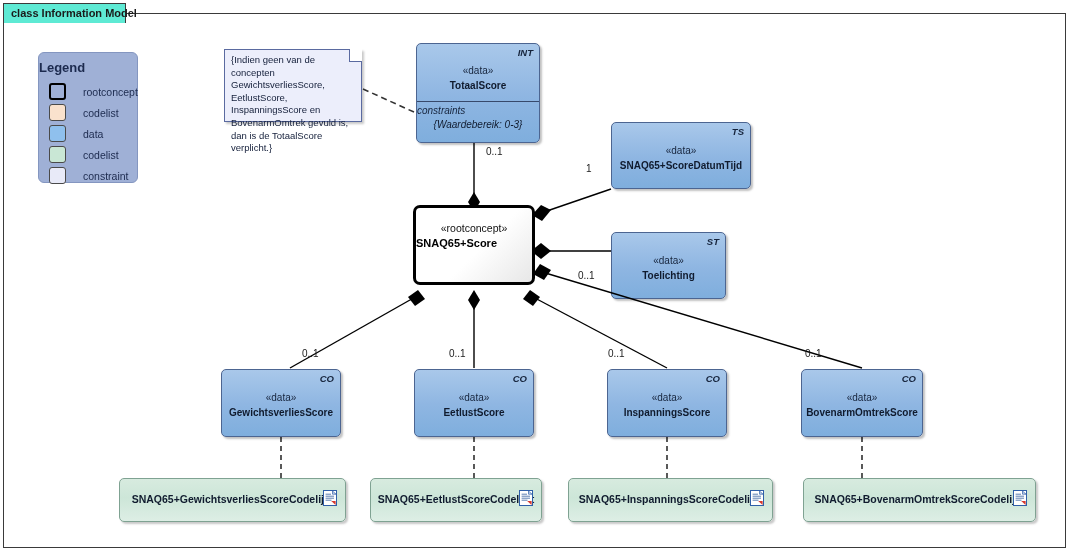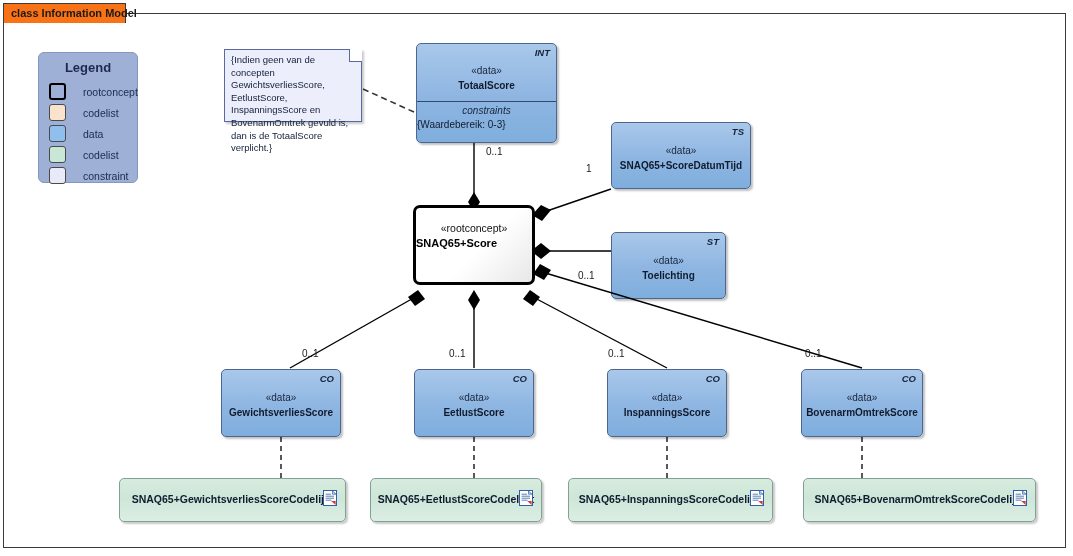--- a/index.html
+++ b/index.html
@@ -16,21 +16,21 @@
     width:1063px;height:535px;
     border:1px solid #3a3a3a;
     box-sizing:border-box;
     background:#ffffff;
   }
   .title-tab{
     position:absolute;left:3px;top:3px;
     height:20px;width:123px;
     border:1px solid #3a3a3a;
     border-bottom:none;
-    background:#f97316;
+    background:#5eead4;
     box-sizing:border-box;
     z-index:6;
   }
   .title-tab .tab-label{
     position:absolute;left:7px;top:3px;
     font-size:11px;font-weight:bold;color:#1a1a1a;
     white-space:nowrap;
   }
   .title-tab .tab-slant{
     position:absolute;right:-11px;top:-1px;
@@ -54,21 +54,20 @@
   .legend{
     position:absolute;left:38px;top:52px;
     width:100px;height:131px;
     background:#9fb0d6;
     border:1px solid #8496c0;
     border-radius:6px;
     box-sizing:border-box;
   }
   .legend-title{
     position:absolute;left:0;top:7px;width:100%;
-    text-align:center;
     font-size:13px;font-weight:bold;color:#1c2a4e;
   }
   .legend-row{
     position:absolute;left:10px;
     display:flex;align-items:center;
   }
   .legend-swatch{
     width:17px;height:17px;
     border:1px solid #4a4a4a;
     border-radius:3px;
@@ -121,26 +120,26 @@
     font-size:10.5px;color:#101010;
   }
   .root-box .cname{
     position:absolute;left:0;width:100%;text-align:left;
     font-size:11px;font-weight:bold;color:#000000;
   }
   .comp-sep{
     position:absolute;left:0;width:100%;height:1px;background:#37496b;
   }
   .comp-title{
+    position:absolute;left:0;width:100%;
+    font-size:10px;font-style:italic;color:#16243c;
+  }
+  .comp-body{
     position:absolute;left:0;width:100%;text-align:center;
-    font-size:10px;font-style:italic;color:#16243c;
-  }
-  .comp-body{
-    position:absolute;left:0;width:100%;
-    font-size:10px;color:#101b2e;
+    font-size:10px;color:#101b2e;font-style:italic;
   }
 
   
   .code-box{
     position:absolute;
     box-sizing:border-box;
     border:1px solid #7fa292;
     border-radius:5px;
     background:linear-gradient(180deg,#d7ebdf 0%,#cde6d8 45%,#ddeee5 100%);
     box-shadow:2px 2px 2px rgba(120,120,120,.40);
@@ -256,21 +255,21 @@
       <span class="legend-swatch" style="background:#e8eaf8"></span>
       <span class="legend-label">constraint</span>
     </div>
   </div>
 
   <div class="note">
     <span class="note-fold"></span>
     <span class="note-text">{Indien geen van de concepten GewichtsverliesScore, EetlustScore, InspanningsScore en BovenarmOmtrek gevuld is, dan is de TotaalScore verplicht.}</span>
   </div>
 
-  <div class="uml-box" style="left:416px;top:43px;width:141px;height:100px;">
+  <div class="uml-box" style="left:416px;top:43px;width:124px;height:100px;">
     <span class="tag">INT</span>
     <span class="stereo" style="top:21px">«data»</span>
     <span class="cname" style="top:36px">TotaalScore</span>
     <span class="comp-sep" style="top:57px"></span>
     <span class="comp-title" style="top:61px">constraints</span>
     <span class="comp-body" style="top:75px">{Waardebereik: 0-3}</span>
   </div>
   <span class="mult" style="left:486px;top:146px">0..1</span>
 
   <div class="root-box" style="left:413px;top:205px;width:122px;height:80px;">

